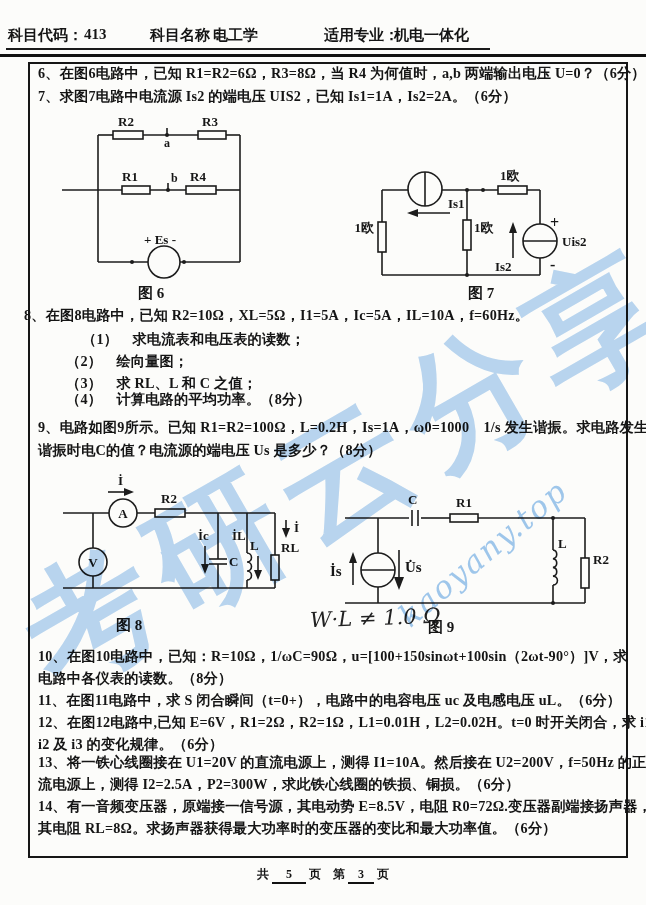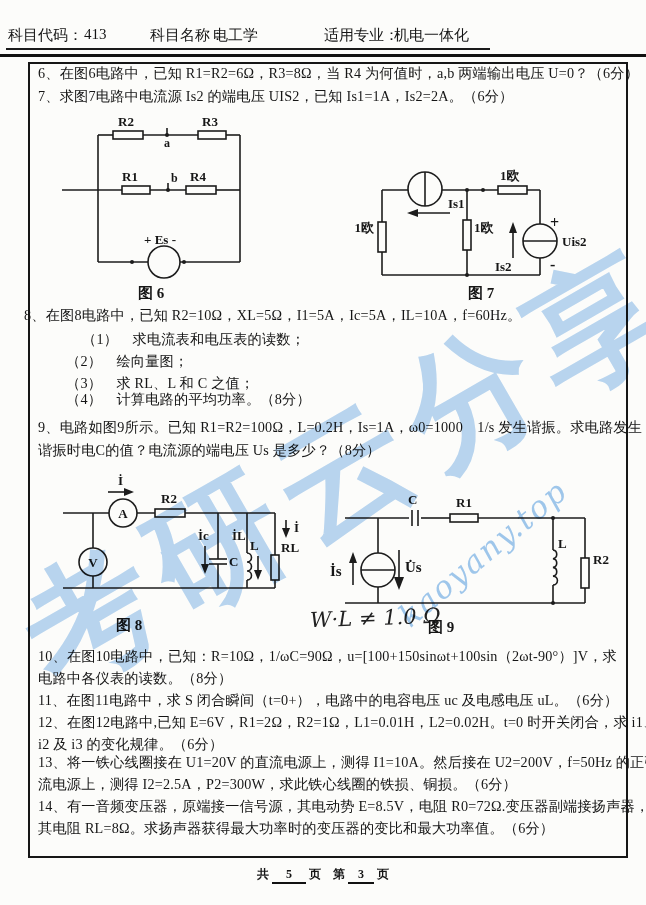--- a/index.html
+++ b/index.html
@@ -1,22 +1,22 @@
 <!DOCTYPE html>
 <html><head>
 <meta charset="utf-8">
 <style>
   html,body{margin:0;padding:0;background:#e8e8e8;}
   .page{position:relative;width:646px;height:905px;background:#fcfcfa;overflow:hidden;
         font-family:"Liberation Serif",serif;color:#151515;}
-  .hdr-item{position:absolute;top:26px;font-size:15px;font-weight:normal;white-space:nowrap;text-align:center;}
+  .hdr-item{position:absolute;top:26px;font-size:15px;font-weight:bold;white-space:nowrap;text-align:center;}
   .hdr-underline{position:absolute;top:48px;left:6px;width:484px;height:2px;background:#1a1a1a;}
   .hdr-rule{position:absolute;top:54px;left:0;width:646px;height:3px;background:#111;}
   .qbox{position:absolute;left:28px;top:62px;width:596px;height:792px;border:2px solid #161616;}
-  .q{position:absolute;font-size:14.2px;font-weight:normal;white-space:nowrap;letter-spacing:.2px;}
+  .q{position:absolute;font-size:14.2px;font-weight:bold;white-space:nowrap;letter-spacing:.2px;}
   .fig-cap{position:absolute;font-size:15px;font-weight:bold;white-space:nowrap;}
   .fig{position:absolute;}
   .fig svg text{font-family:"Liberation Serif",serif;font-size:13px;font-weight:bold;fill:#161616;}
   .fig svg .small{font-size:12px;}
   .fig svg line,.fig svg path,.fig svg rect,.fig svg circle{stroke:#1c1c1c;stroke-width:1.6;fill:none;}
   .fig svg rect.res{fill:#fcfcfa;}
   .fig svg circle.comp{fill:#fcfcfa;}
   .fig svg .dot{fill:#1c1c1c;stroke:none;}
   .fig svg polygon{fill:#1c1c1c;stroke:none;}
   .handwriting{position:absolute;left:310px;top:606px;font-size:21px;font-style:italic;

